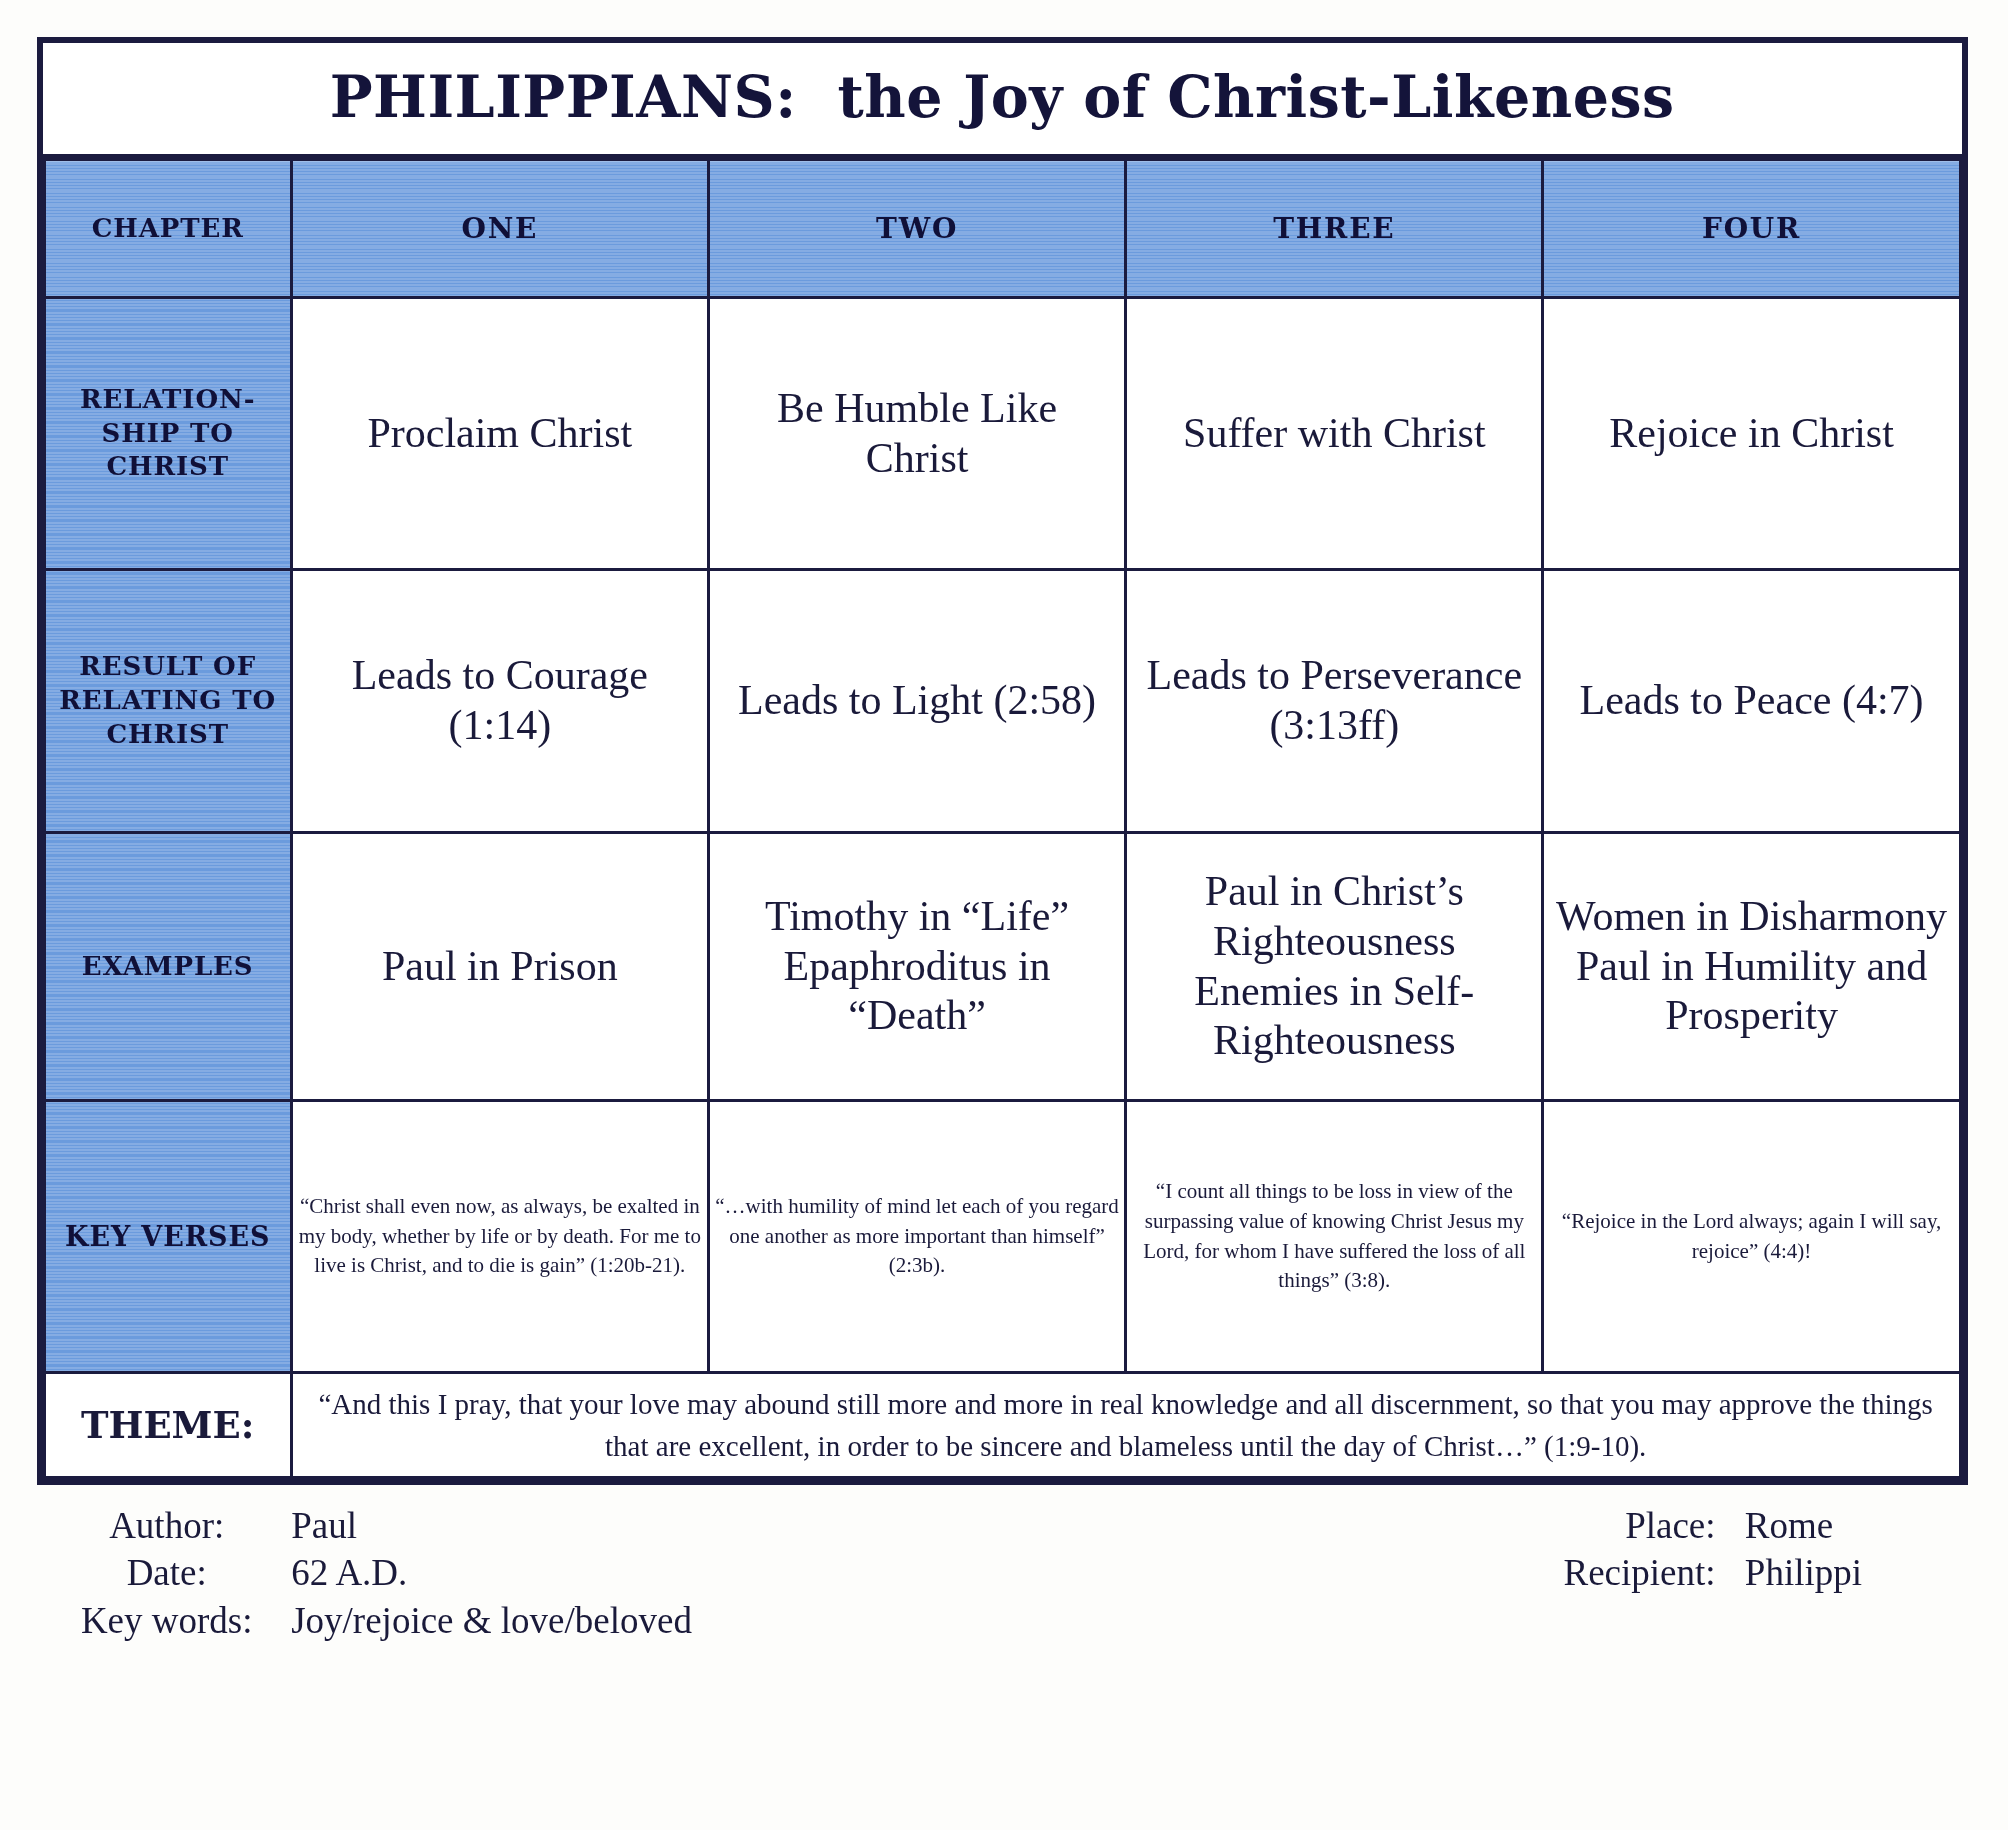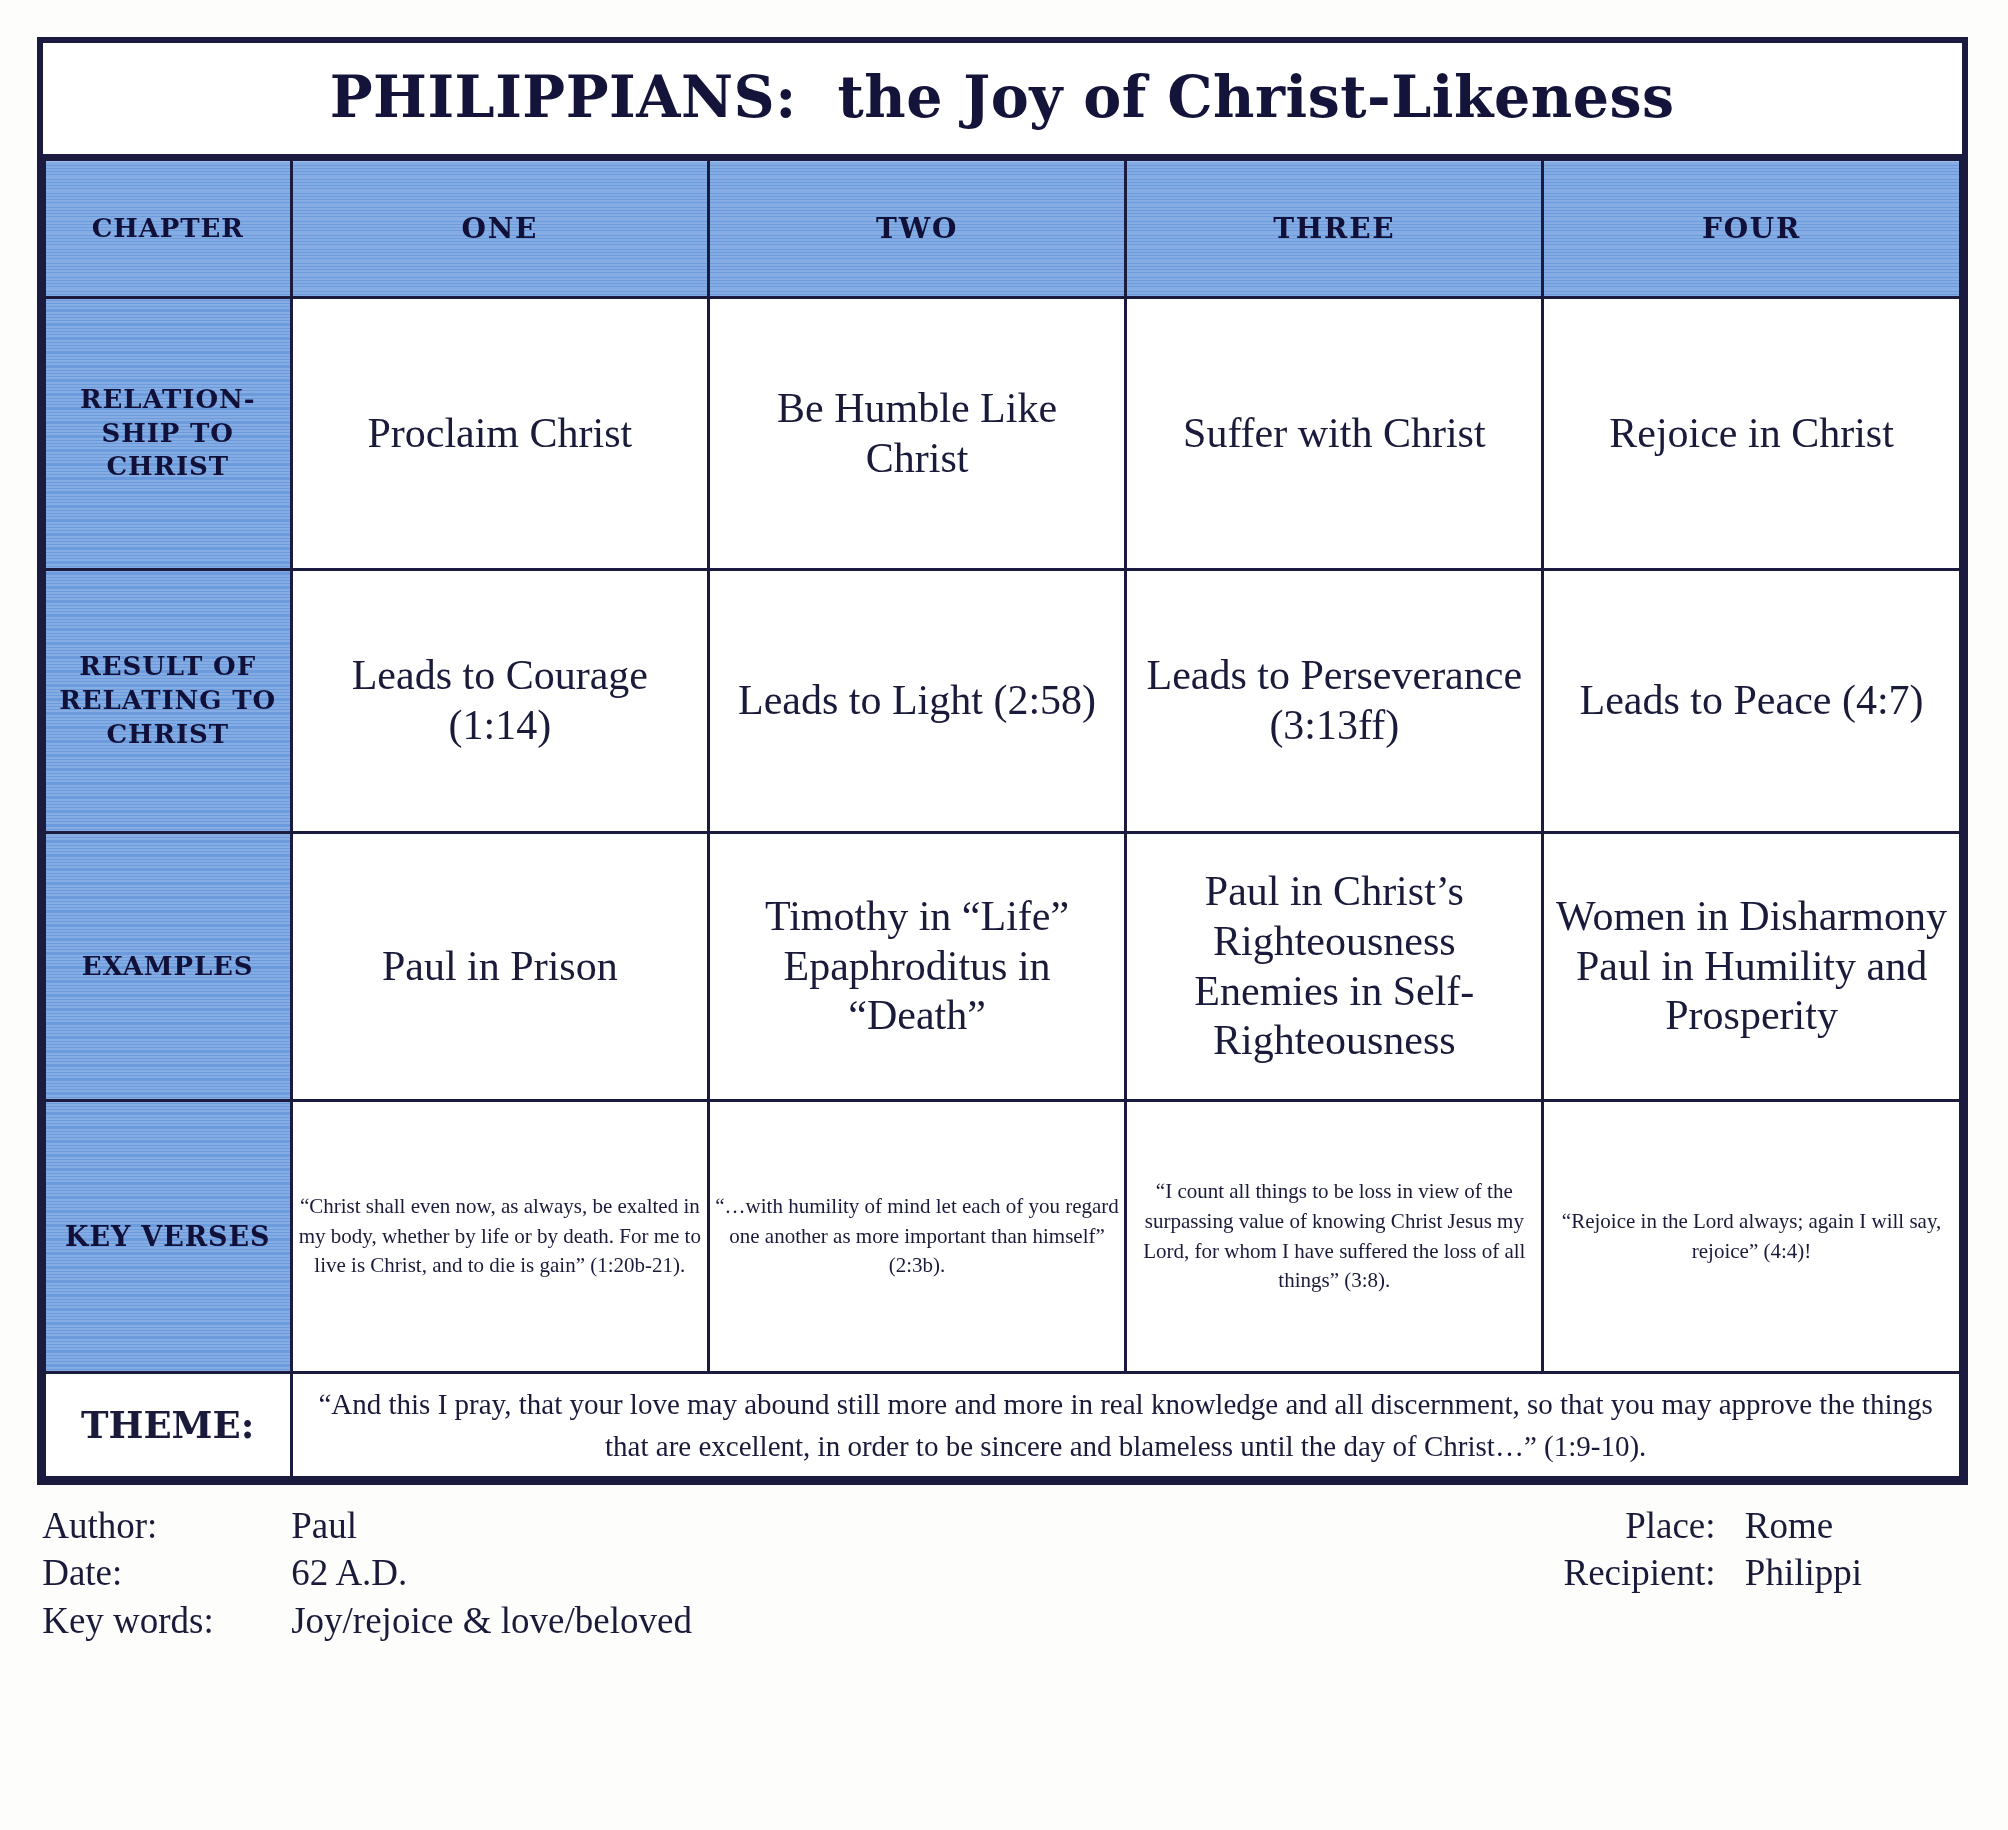--- a/index.html
+++ b/index.html
@@ -110,20 +110,21 @@
   }
   .footer {
     display: flex;
     justify-content: space-between;
     align-items: flex-start;
     margin: 16.6px 9.2px 0 9.2px;
     font-size: 37px;
   }
   .footer .left, .footer .right {
     line-height: 1.28;
+    text-align: center;
   }
   .footer .right { text-align: right; }
   .frow {
     display: flex;
     white-space: pre;
   }
   .footer .left .lbl { display: inline-block; width: 249px; }
   .footer .right .lbl { display: inline-block; text-align: right; }
   .footer .right .val { display: inline-block; width: 212px; text-align: left; padding-left: 20px; }
 </style>

